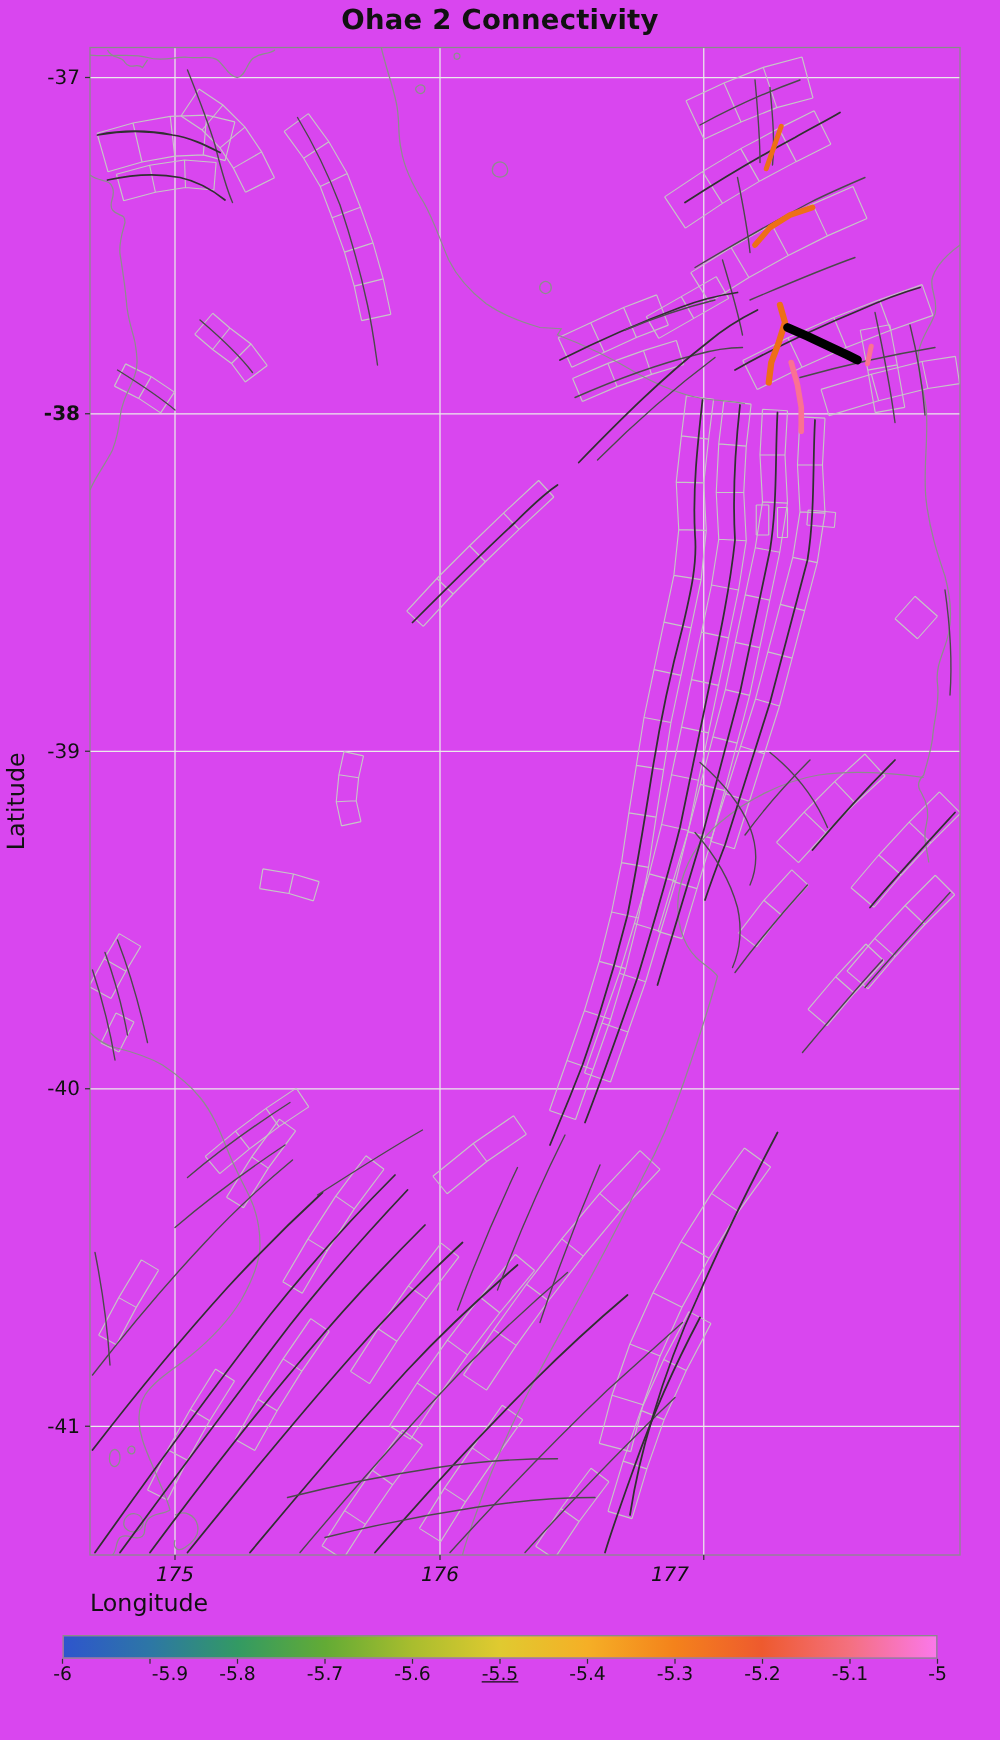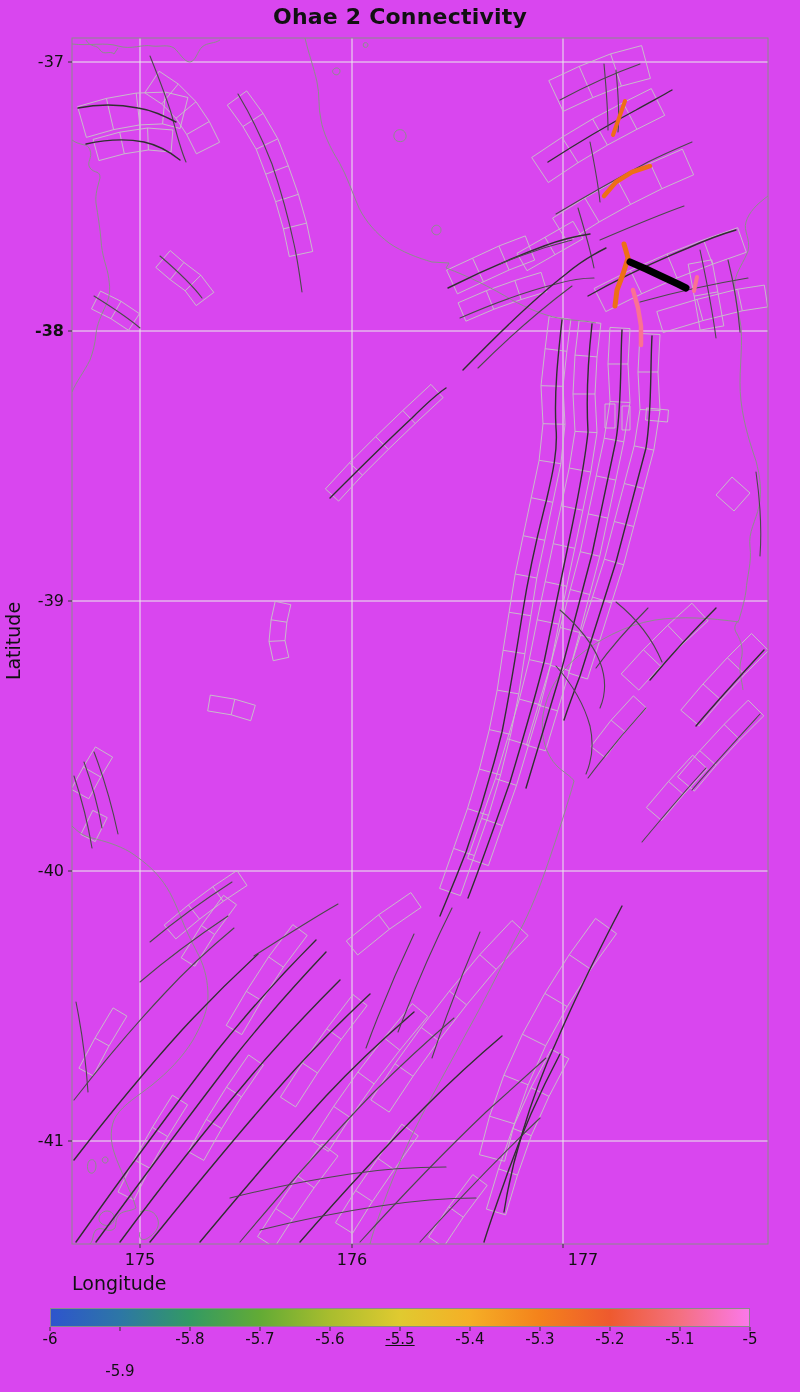--- a/index.html
+++ b/index.html
@@ -10,21 +10,21 @@
   }
   .title{
     position:absolute;left:0;top:4px;width:800px;text-align:center;
     font-size:22px;font-weight:bold;letter-spacing:.2px;
   }
   #map{position:absolute;left:0;top:0;}
   .ytick{
     position:absolute;width:58px;text-align:right;font-size:16px;line-height:16px;
   }
   .xtick{
-    position:absolute;width:60px;text-align:center;font-size:16px;line-height:16px;
+    position:absolute;width:60px;text-align:center;font-size:16px;line-height:16px;font-style:italic;
   }
   .ylabel{
     position:absolute;left:-27px;top:630px;width:80px;text-align:center;
     font-size:19px;transform:rotate(-90deg);transform-origin:center;
   }
   .xlabel{
     position:absolute;left:72px;top:1272px;width:696px;text-align:left;font-size:19px;
   }
   .cbar{
     position:absolute;left:50px;top:1308px;width:700px;height:19px;
@@ -230,30 +230,30 @@
   <div id="yticks">
       <div class="ytick" style="left: 6px; top: 54px;">-37</div>
       <div class="ytick" style="left: 6px; top: 323px; font-weight: bold;">-38</div>
       <div class="ytick" style="left: 6px; top: 593px;">-39</div>
       <div class="ytick" style="left: 6px; top: 863px;">-40</div>
       <div class="ytick" style="left: 6px; top: 1133px;">-41</div>
     </div>
   <div id="xticks">
       <div class="xtick" style="left: 110px; top: 1252px;">175</div>
       <div class="xtick" style="left: 322px; top: 1252px;">176</div>
-      <div class="xtick" style="left: 553px; top: 1252px;">177</div>
+      <div class="xtick" style="left: 506px; top: 1252px;">177</div>
     </div>
 
   <div class="ylabel">Latitude</div>
   <div class="xlabel">Longitude</div>
 
   <div class="cbar" id="cbar" style="background: linear-gradient(to right, rgb(46, 85, 205) 0%, rgb(45, 119, 165) 10%, rgb(51, 154, 99) 20%, rgb(99, 171, 53) 30%, rgb(169, 189, 46) 40%, rgb(224, 202, 48) 50%, rgb(245, 175, 38) 60%, rgb(244, 130, 27) 70%, rgb(238, 90, 46) 80%, rgb(244, 112, 127) 90%, rgb(251, 120, 234) 100%);"></div>
   <div id="cbticks">
       <div class="cbtick" style="left: 20px;">-6</div>
-      <div class="cbtick" style="left: 90px; margin-top: 32px;">-5.9</div>
+      <div class="cbtick" style="left: 106px;">-5.9</div>
       <div class="cbtick" style="left: 160px;">-5.8</div>
       <div class="cbtick" style="left: 230px; text-align: center;">-5.7</div>
       <div class="cbtick" style="left: 300px;">-5.6</div>
       <div class="cbtick" style="left: 370px; text-decoration: underline;">-5.5</div>
       <div class="cbtick" style="left: 440px;">-5.4</div>
       <div class="cbtick" style="left: 510px;">-5.3</div>
       <div class="cbtick" style="left: 580px;">-5.2</div>
       <div class="cbtick" style="left: 650px;">-5.1</div>
       <div class="cbtick" style="left: 720px;">-5</div>
     </div>

